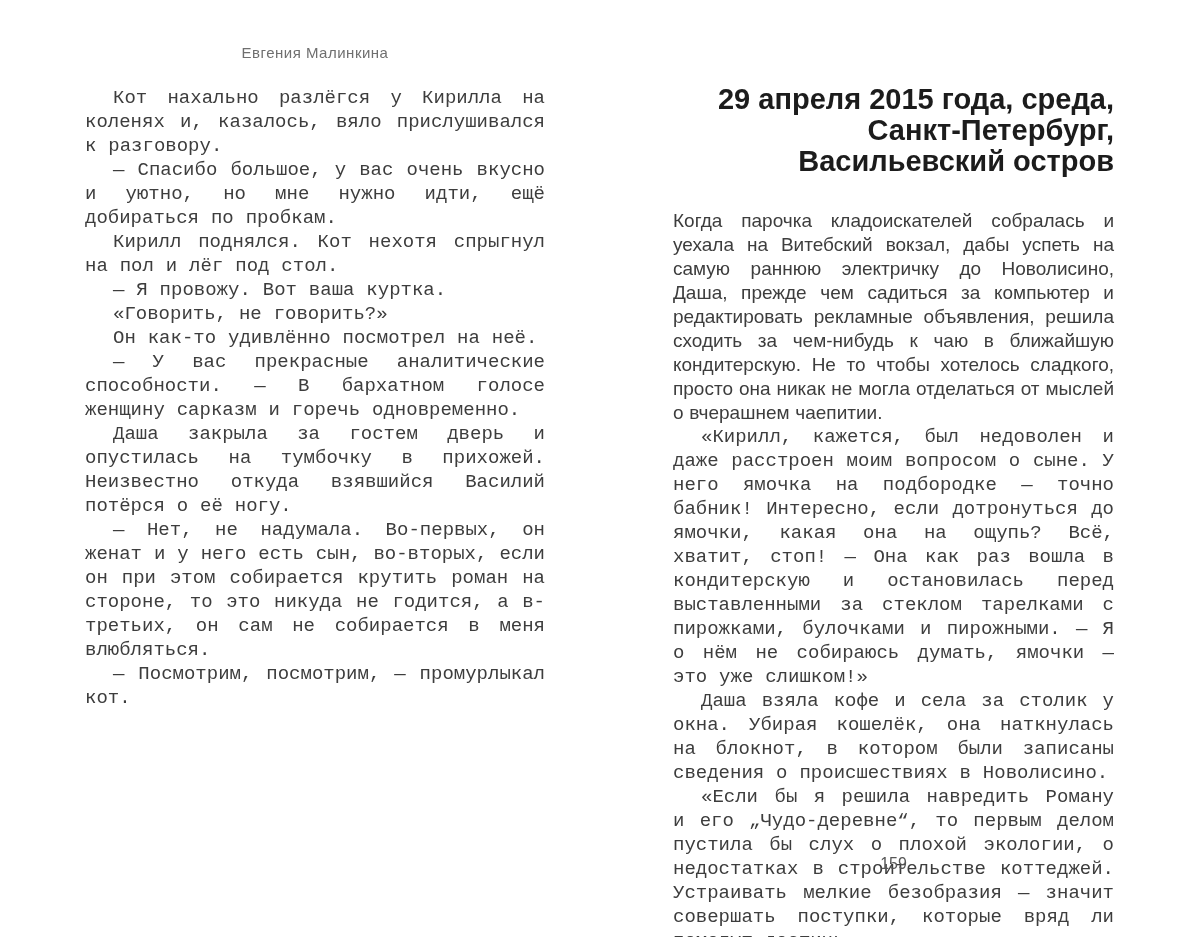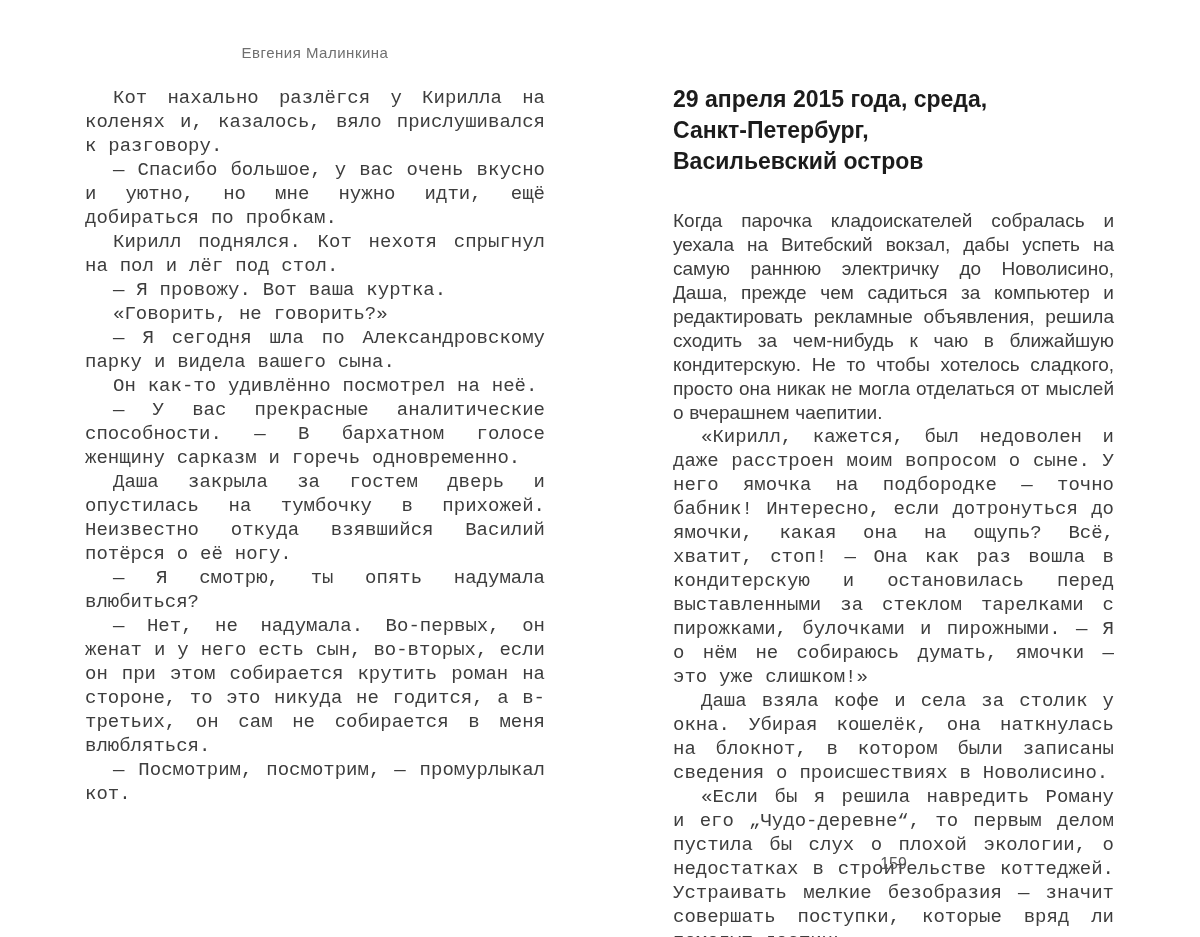--- a/index.html
+++ b/index.html
@@ -25,22 +25,22 @@
   }
 
   .body-text p {
     font-size: 19px; line-height: 24px; color: #3d3d3d;
     text-align: justify; text-justify: inter-word;
     hyphens: auto; -webkit-hyphens: auto; word-spacing: 0.5px;
   }
   .body-text p.indent { text-indent: 28px; font-family: Liberation Mono, monospace; }
 
   .chapter-heading {
-    font-weight: bold; font-size: 23px; line-height: 31px;
-    color: #1c1c1c; text-align: left; margin-bottom: 32px;
+    font-weight: bold; font-size: 29px; line-height: 31px;
+    color: #1c1c1c; text-align: right; margin-bottom: 32px;
   }
   .chapter-heading .line { display: block; }
 
   .page-number {
     position: absolute; left: 673px; top: 847px; width: 441px;
     text-align: center; font-size: 16px; color: #565656; margin-top: 8px;
   }
 </style>
 </head>
 <body>
@@ -48,25 +48,23 @@
 <div class="spread">
 
   <div class="running-head">Евгения Малинкина</div>
 
   <div class="left-column body-text" lang="ru">
     <p class="indent">Кот нахально разлёгся у Кирилла на коленях и, казалось, вяло прислушивался к разговору.</p>
     <p class="indent">— Спасибо большое, у вас очень вкусно и уютно, но мне нужно идти, ещё добираться по пробкам.</p>
     <p class="indent">Кирилл поднялся. Кот нехотя спрыгнул на пол и лёг под стол.</p>
     <p class="indent">— Я провожу. Вот ваша куртка.</p>
     <p class="indent">«Говорить, не говорить?»</p>
-    <p class="indent">— Я сегодня шла по Александровскому парку и видела вашего сына.</p>
     <p class="indent">Он как-то удивлённо посмотрел на неё.</p>
     <p class="indent">— У вас прекрасные аналитические способности. — В бархатном голосе женщину сарказм и горечь одновременно.</p>
     <p class="indent">Даша закрыла за гостем дверь и опустилась на тумбочку в прихожей. Неизвестно откуда взявшийся Василий потёрся о её ногу.</p>
-    <p class="indent">— Я смотрю, ты опять надумала влюбиться?</p>
     <p class="indent">— Нет, не надумала. Во-первых, он женат и у него есть сын, во-вторых, если он при этом собирается крутить роман на стороне, то это никуда не годится, а в-третьих, он сам не собирается в меня влюбляться.</p>
     <p class="indent">— Посмотрим, посмотрим, — промурлыкал кот.</p>
   </div>
 
   <div class="right-column" lang="ru">
     <div class="chapter-heading">
       <span class="line">29 апреля 2015 года, среда,</span>
       <span class="line">Санкт-Петербург,</span>
       <span class="line">Васильевский остров</span>
     </div>

